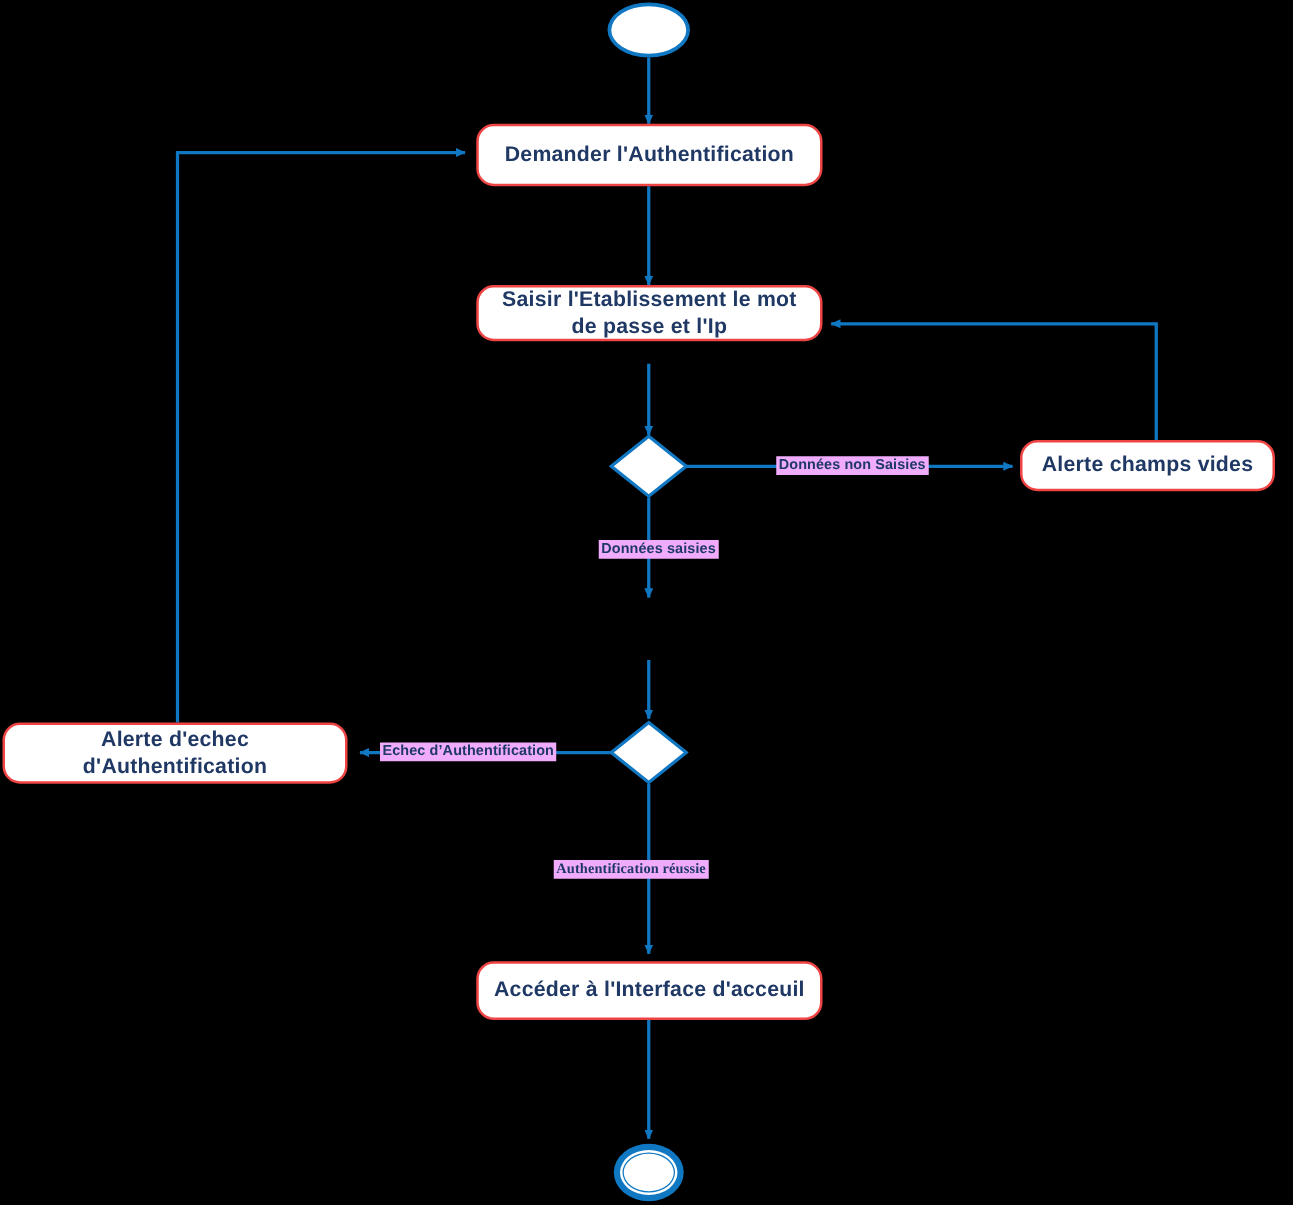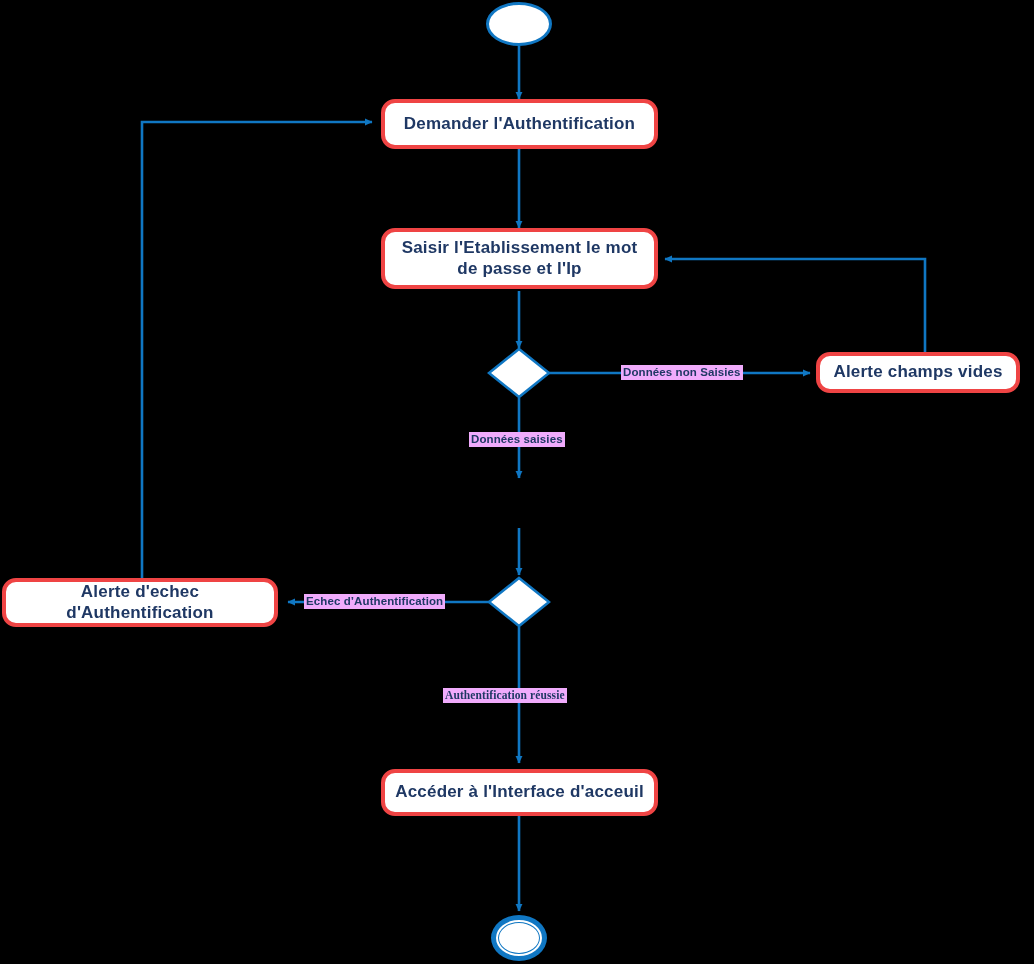--- a/index.html
+++ b/index.html
@@ -26,21 +26,21 @@
     top: 0;
     width: 1034px;
     height: 964px;
   }
 
   
   .node {
     position: absolute;
     box-sizing: border-box;
     background: #ffffff;
-    border: 4px solid #ef4444;
+    border: 2px solid #ef4444;
     border-radius: 14px;
     display: flex;
     align-items: center;
     justify-content: center;
     text-align: center;
     color: #1f3864;
     font-weight: bold;
     font-size: 17px;
     line-height: 1.18;
     letter-spacing: 0.2px;
@@ -131,21 +131,21 @@
       <path d="M519,816 L519,911"></path>
     </g>
   </svg>
 
   <div class="start-node" style="left:486px; top:2px; width:66px; height:44px;"></div>
 
   <div class="node" style="left:381px; top:99px; width:277px; height:50px;">
     <span>Demander l'Authentification</span>
   </div>
 
-  <div class="node" style="left:381px; top:228px; width:277px; height:61px;text-align:center;">
+  <div class="node" style="left:381px; top:228px; width:277px; height:45px;text-align:center;">
     <span>Saisir l'Etablissement le mot de passe et l'Ip</span>
   </div>
 
   <svg class="decision" style="left:487px; top:347px;" width="64" height="52" viewBox="0 0 64 52" xmlns="http://www.w3.org/2000/svg">
     <polygon points="32,2 62,26 32,50 2,26" fill="#ffffff" stroke="#1077c3" stroke-width="2.6"></polygon>
   </svg>
 
   <div class="node" style="left:816px; top:352px; width:204px; height:41px;">
     <span>Alerte champs vides</span>
   </div>
@@ -162,19 +162,19 @@
   <div class="node" style="left:2px; top:578px; width:276px; height:49px;">
     <span>Alerte d'echec d'Authentification</span>
   </div>
 
   <div class="end-node" style="left:491px; top:915px; width:56px; height:46px;">
     <div class="end-inner"></div>
   </div>
 
   <div class="edge-label" style="left:621px; top:365px;">Données non Saisies</div>
 
-  <div class="edge-label" style="left:469px; top:432px;">Données saisies</div>
+  <div class="edge-label" style="left:479px; top:432px;">Données saisies</div>
 
   <div class="edge-label" style="left:304px; top:594px;">Echec d’Authentification</div>
 
   <div class="edge-label" style="left:443px; top:688px;font-family:Liberation Serif, serif;">Authentification réussie</div>
 
 </div>
 
 </body></html>

